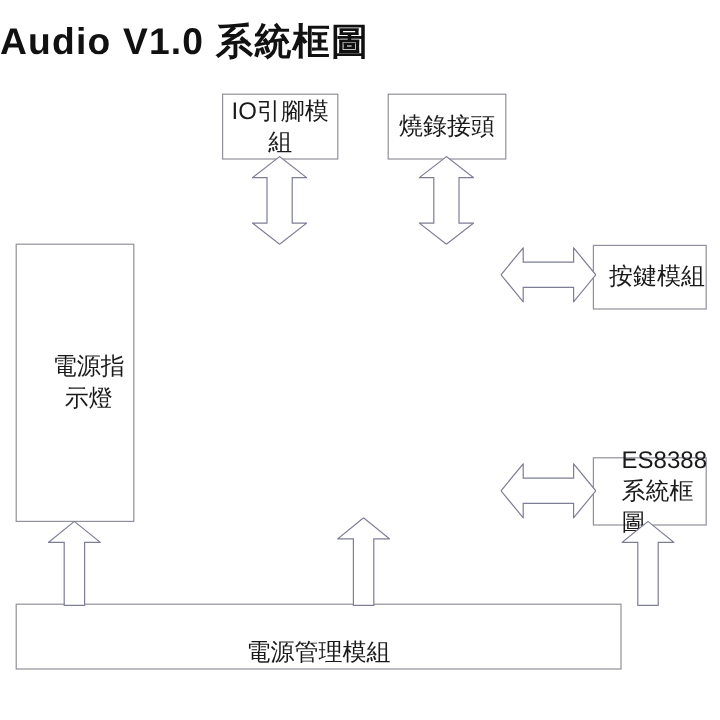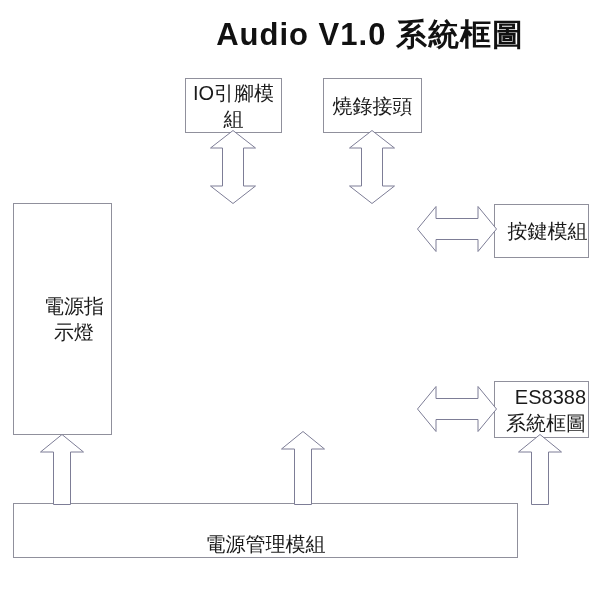--- a/index.html
+++ b/index.html
@@ -14,43 +14,43 @@
     height: 600px;
     background: #ffffff;
     overflow: hidden;
   }
   .title {
     position: absolute;
     left: 0;
     top: 14px;
     width: 524px;
     margin: 0;
-    text-align: right;
+    text-align: left;
     font-size: 31px;
     font-weight: 600;
     color: #111111;
     letter-spacing: 1px;
   }
   .box {
     position: absolute;
     box-sizing: border-box;
     border: 1.5px solid #90909c;
     background: #ffffff;
     color: #1a1a1a;
     font-size: 20px;
     display: flex;
     align-items: center;
     justify-content: center;
     text-align: center;
     line-height: 1.3;
   }
   .box.align-left {
     justify-content: flex-start;
-    text-align: right;
-    padding-left: 11px;
+    text-align: left;
+    padding-left: 23px;
   }
   #box-power-indicator { left: 13px;  top: 203px; width: 99px;  height: 232px; padding-left: 23px; }
   #box-io-pin          { left: 185px; top: 78px;  width: 97px;  height: 55px; }
   #box-burn-header     { left: 323px; top: 78px;  width: 99px;  height: 55px; }
   #box-bl618           { left: 186px; top: 203px; width: 234px; height: 231px; }
   #box-key-module      { left: 494px; top: 204px; width: 95px;  height: 54px; padding-left: 12px; }
   #box-es8388          { left: 494px; top: 381px; width: 95px;  height: 57px; }
   #box-power-mgmt      { left: 13px;  top: 503px; width: 505px; height: 55px; align-items: flex-end; }
   .arrow {
     position: absolute;

